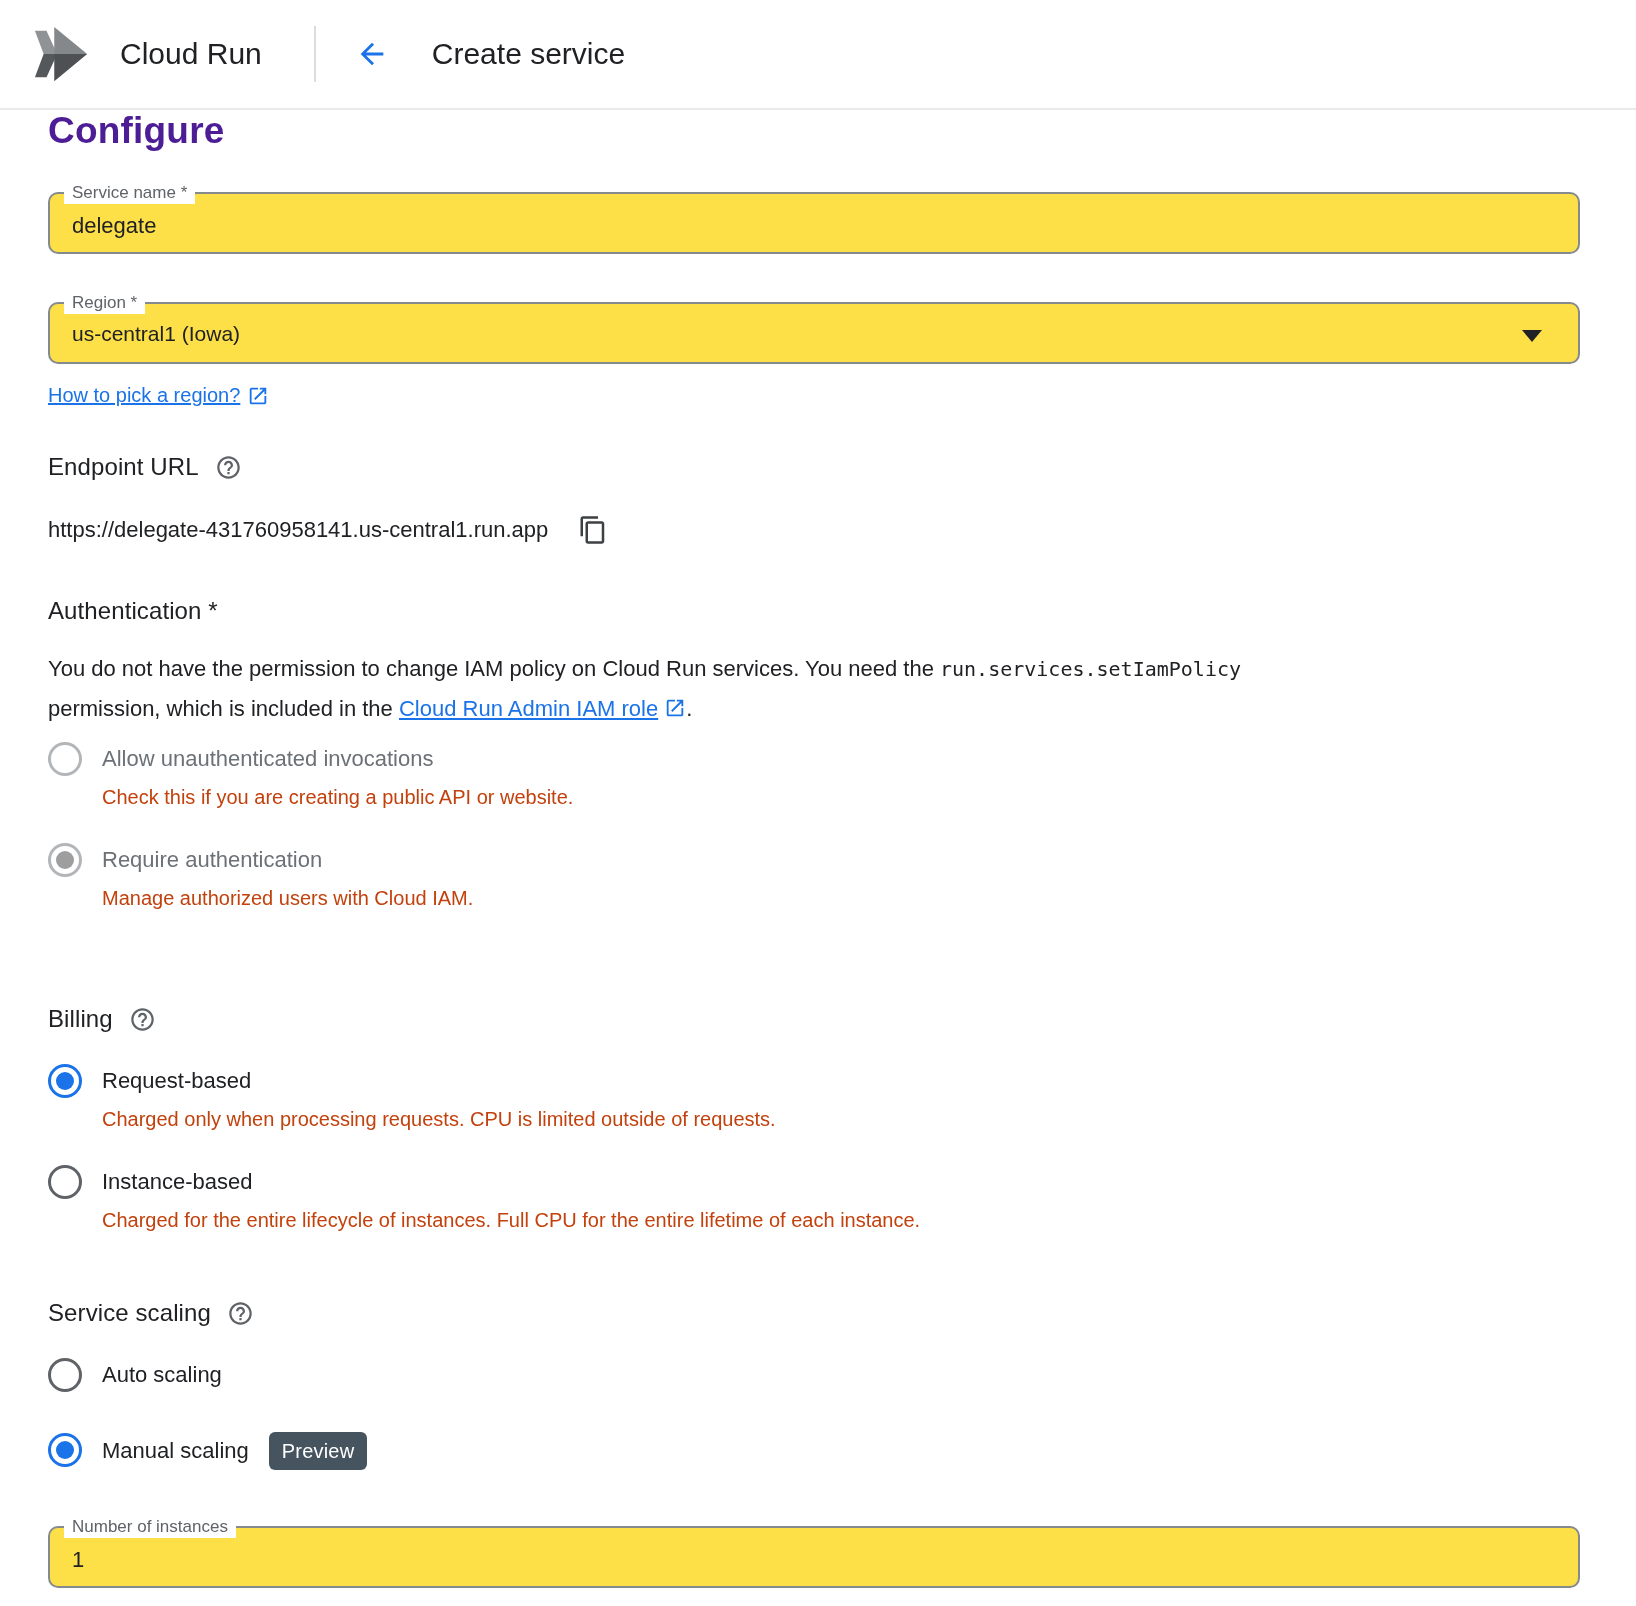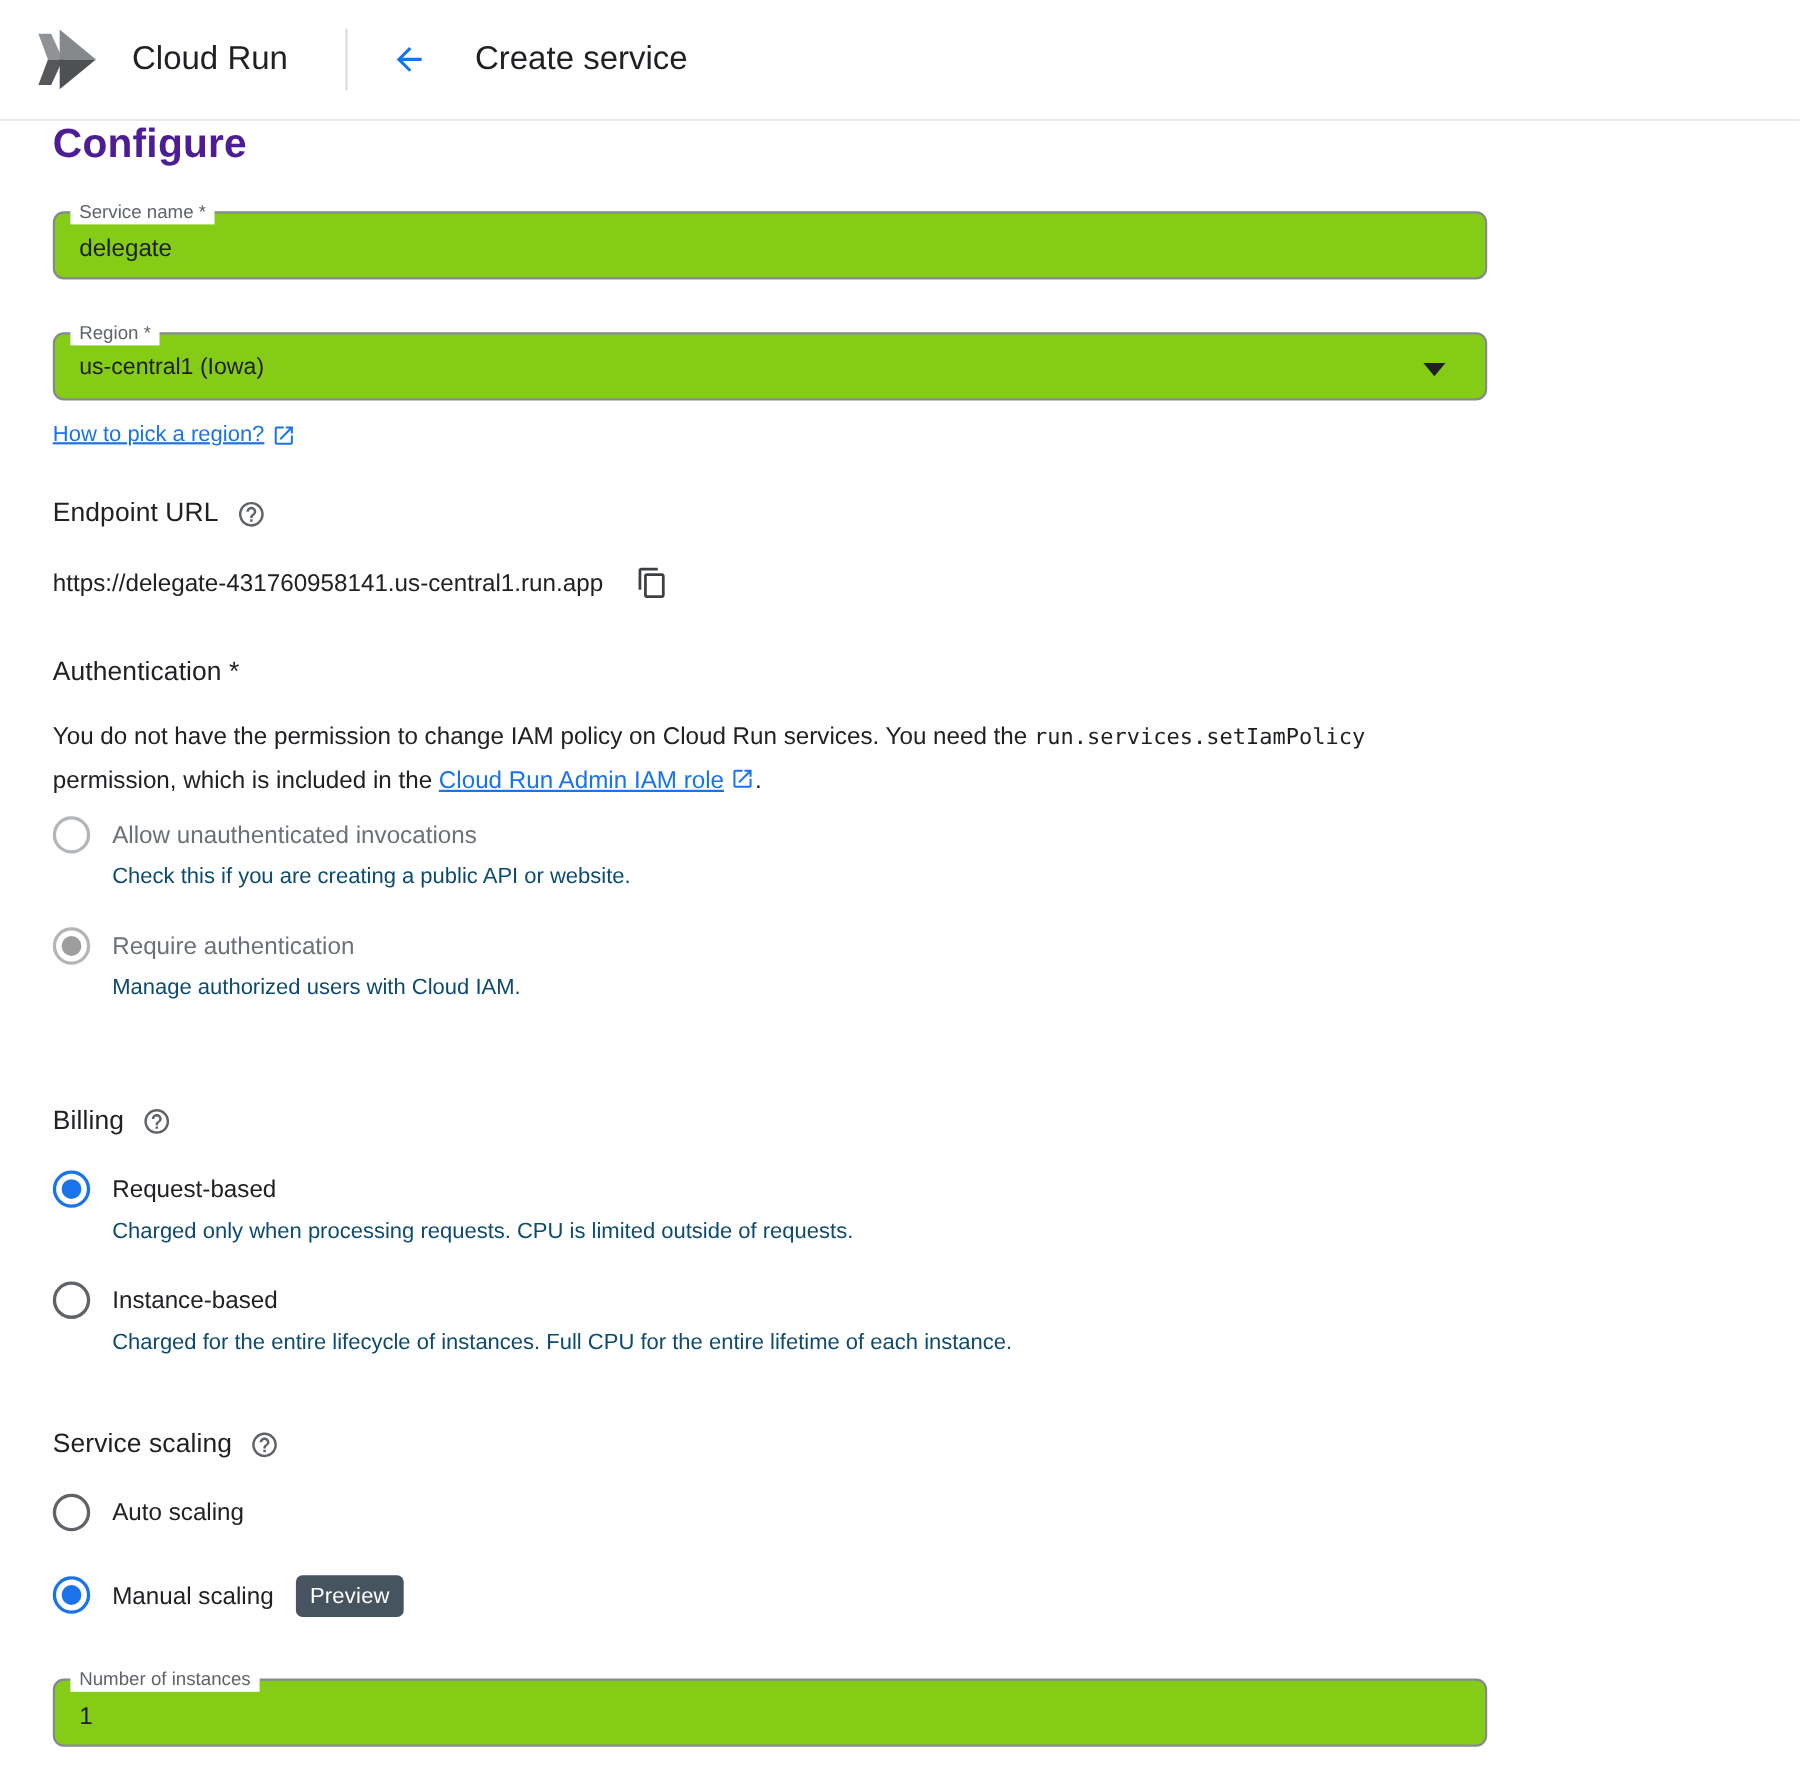--- a/index.html
+++ b/index.html
@@ -26,25 +26,25 @@
   .back-btn { margin-left:38px; width:36px; height:36px; display:flex; align-items:center; justify-content:center; cursor:pointer; }
   .page-title { font-size:30px; color:#202124; margin-left:42px; white-space:nowrap; }
 
   
   .content { padding:0 56px 0 48px; }
   .h1 { font-size:37px; font-weight:700; color:#4c1d95; letter-spacing:0.2px; }
 
   
   .textfield {
     position:relative;
-    width:1304px;
+    width:1532px;
     height:62px;
     border:2px solid #858a8f;
     border-radius:10px;
-    background:#84cc16;
+    background:#fde047;
   }
   .tf-label {
     position:absolute;
     top:-12px; left:14px;
     background:#fff;
     padding:0 8px;
     font-size:17px;
     color:#5f6368;
     line-height:22px;
     white-space:nowrap;
@@ -112,21 +112,21 @@
   .radio.checked::after {
     content:""; position:absolute; inset:5px; border-radius:50%; background:#5f6368;
   }
   .radio.blue { border-color:#1a73e8; }
   .radio.blue.checked::after { background:#1a73e8; }
   .radio.disabled { border-color:#b3b6b9; cursor:default; }
   .radio.disabled.checked::after { background:#9e9e9e; }
   .option-text { margin-left:20px; }
   .option-label { font-size:22px; color:#202124; line-height:36px; display:flex; align-items:center; gap:20px; }
   .option-label.disabled { color:#6b7176; }
-  .option-desc { font-size:20px; color:#0c4a6e; line-height:30px; margin-top:5px; }
+  .option-desc { font-size:20px; color:#c2410c; line-height:30px; margin-top:5px; }
   .badge {
     background:#46545f; color:#fff;
     font-size:20px; line-height:20px;
     padding:9px 13px; border-radius:6px;
     letter-spacing:0.2px;
   }
   .mt-instances { margin-top:56px; }
 </style>
 </head>
 <body>

